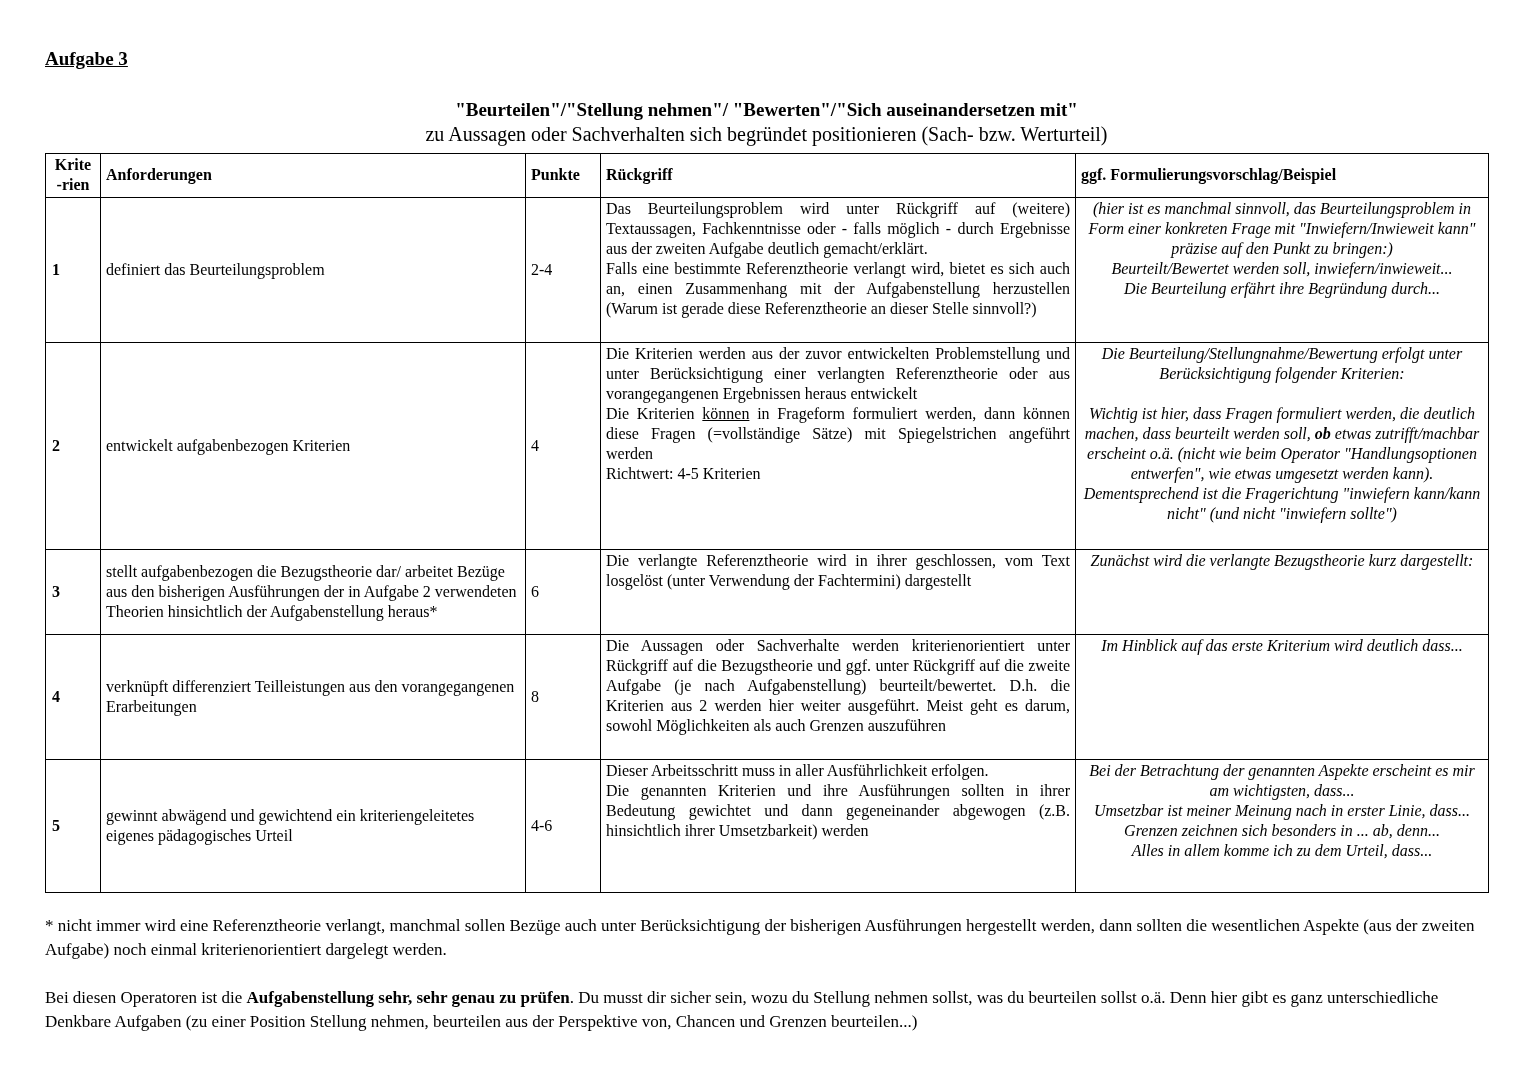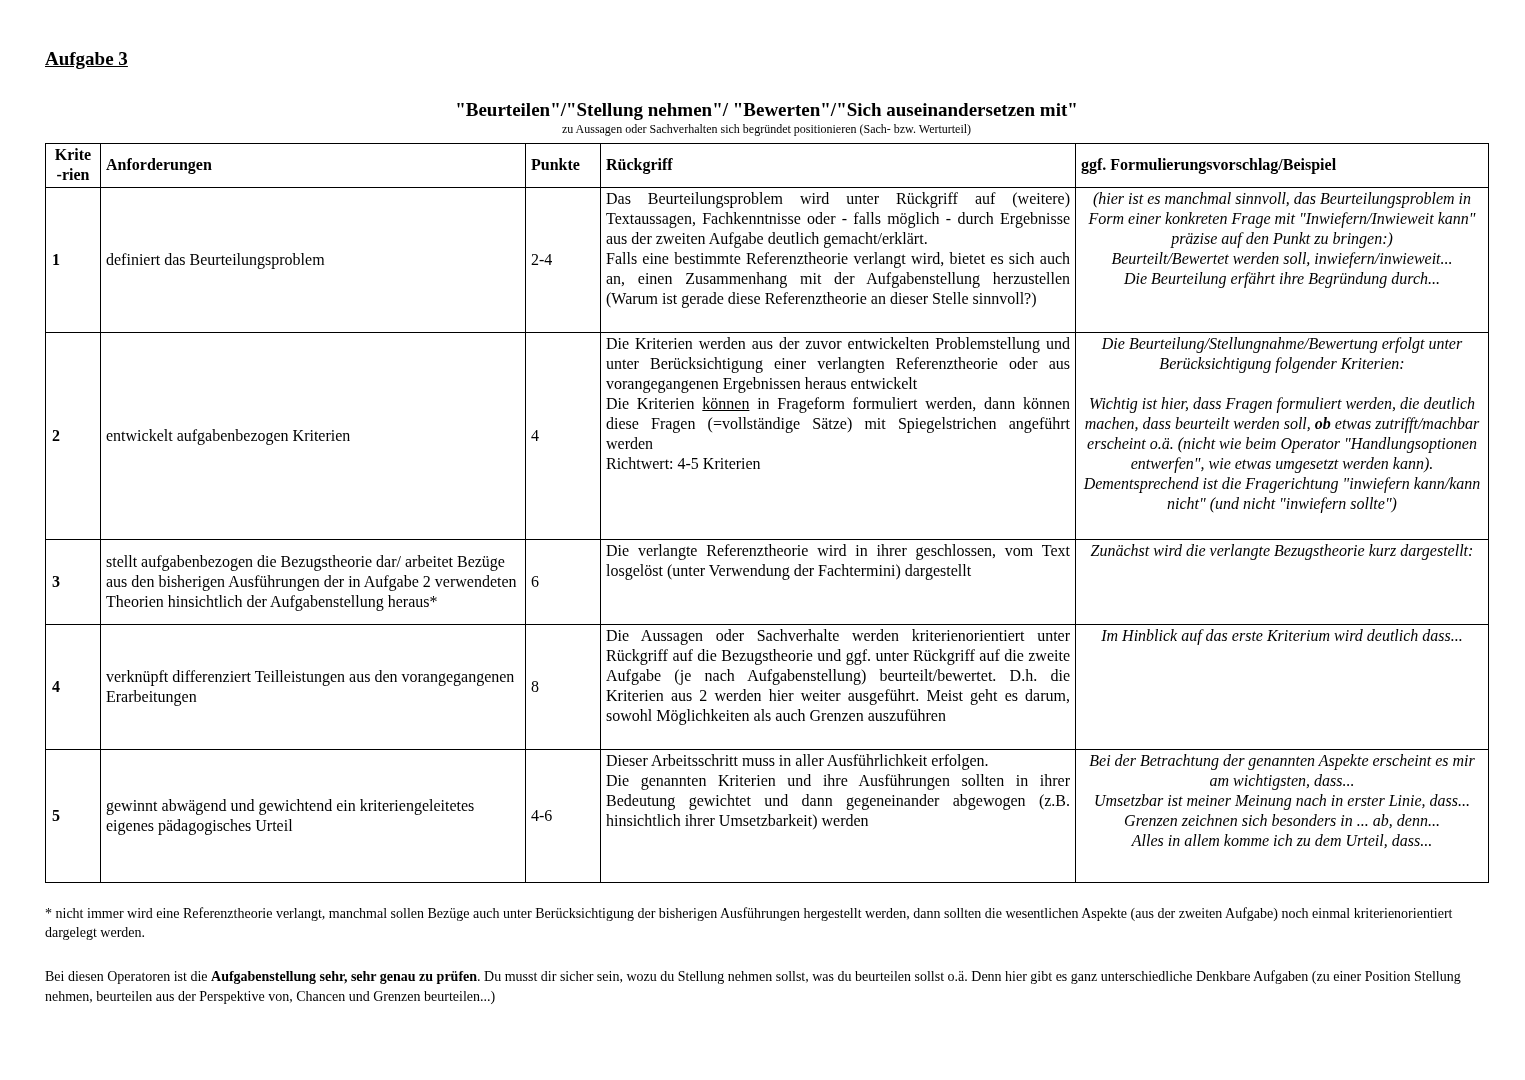--- a/index.html
+++ b/index.html
@@ -26,21 +26,21 @@
   }
   .title {
     margin-top: 28px;
     text-align: center;
     font-size: 19px;
     font-weight: bold;
     line-height: 1.2;
   }
   .subtitle {
     text-align: center;
-    font-size: 12px;
+    font-size: 20px;
     line-height: 1.25;
   }
   table.criteria {
     margin-top: 6px;
     border-collapse: collapse;
     table-layout: fixed;
     width: 1443px;
     font-size: 16px;
     line-height: 1.25;
   }
@@ -88,21 +88,21 @@
   td.col-bsp {
     vertical-align: top;
     text-align: center;
     font-style: italic;
     white-space: pre-wrap;
   }
   .bold { font-weight: bold; }
   .underline { text-decoration: underline; }
   .footer {
     width: 1443px;
-    font-size: 14px;
+    font-size: 17px;
     line-height: 1.42;
   }
   .footer p { margin: 0; }
   .footer .p1 { margin-top: 21px; }
   .footer .p2 { margin-top: 24px; }
 </style>
 </head>
 <body>
 
 <div class="page">

